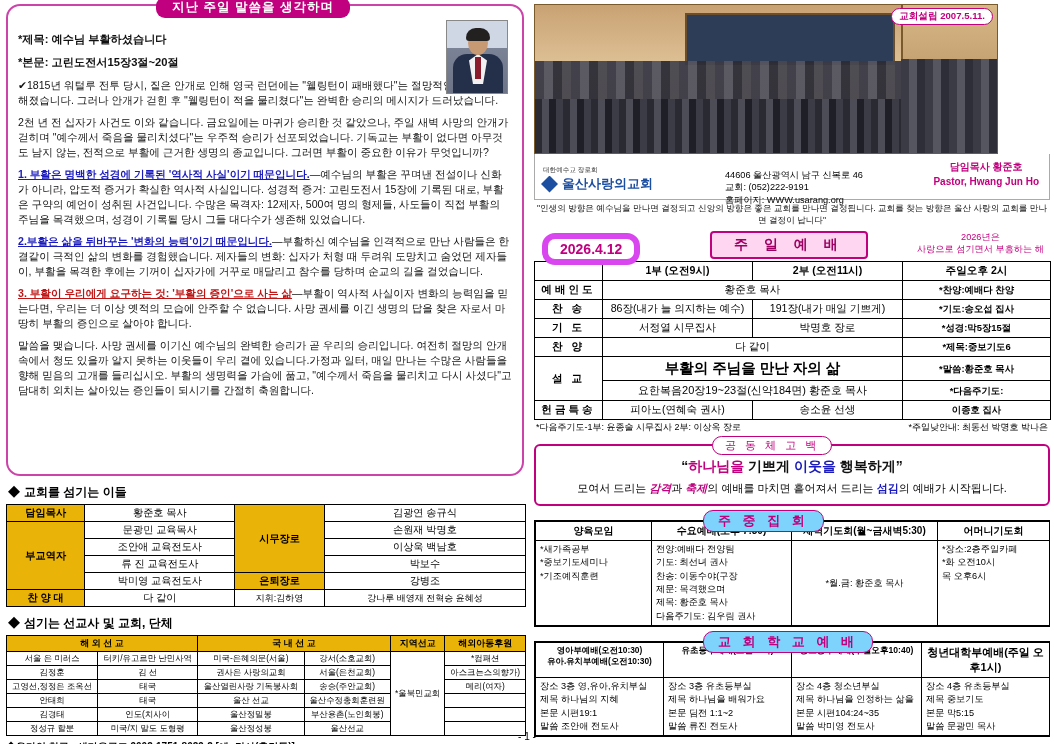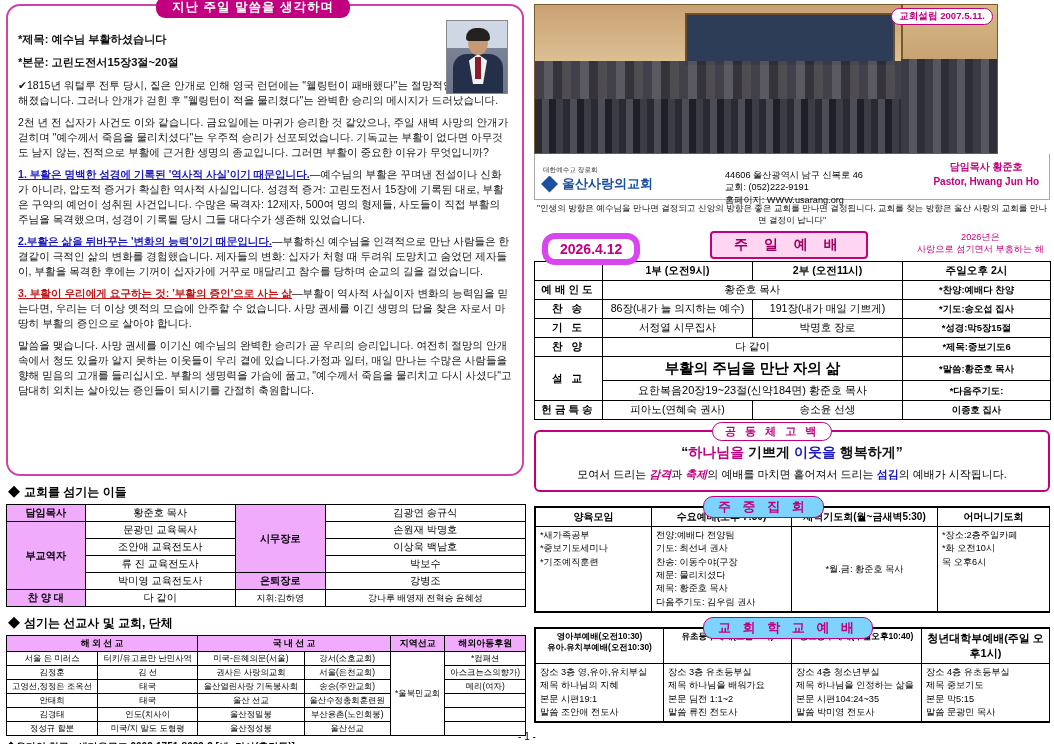--- a/index.html
+++ b/index.html
@@ -75,23 +75,23 @@
   .sec-head .dia { color: #000; margin-right: 4px; }
 
   table.grid {
     border-collapse: collapse; width: 100%;
     font-size: 10.2px;
   }
   table.grid td, table.grid th {
     border: 1px solid #000; padding: 1px 3px; text-align: center;
     color: #000;
   }
-  .lbl { font-weight: bold; background: #f0abfc; }
+  .lbl { font-weight: bold; background: #eab308; }
   .tiny { font-size: 8.4px; }
-  .tiny9 { font-size: 9px; font-family: Liberation Serif, serif; }
+  .tiny9 { font-size: 9px; }
   .vsmall td { padding: 0 2px; }
   .onlinegive {
     font-size: 10px; font-weight: bold; margin-top: 4px;
   }
 
   
   .right-col {
     position: absolute; left: 534px; top: 4px; width: 516px; height: 736px;
   }
   .photo-banner {
@@ -194,21 +194,21 @@
   .right-pink { color: #c0007f; font-weight: bold; font-size: 9.4px; text-align: left; padding-left: 5px; line-height: 1.45; }
   .foot-note { font-size: 9px; display: flex; justify-content: space-between; width: 516px; padding: 1px 2px 0 2px; }
 
   .confess-box {
     position: relative; width: 516px; border: 2px solid #c0007f; border-radius: 6px;
     margin-top: 10px; padding: 12px 6px 8px 6px; text-align: center;
   }
   .confess-title {
     position: absolute; left: 176px; top: -10px;
     background: #fff; border: 1.5px solid #c0007f; border-radius: 10px;
-    color: #c0007f; font-weight: bold; font-size: 11px; letter-spacing: 3px;
+    color: #c0007f; font-weight: normal; font-size: 11px; letter-spacing: 3px;
     padding: 1px 12px;
   }
   .confess-main { font-size: 14px; font-weight: bold; color: #111; }
   .confess-main .p1 { color: #c0007f; }
   .confess-main .p2 { color: #1b1bbd; }
   .confess-sub { font-size: 11px; margin-top: 5px; }
   .confess-sub .g1 { color: #c0007f; font-weight: bold; font-style: italic; }
   .confess-sub .g2 { color: #1b1bbd; font-weight: bold; }
 
   .block-box {
@@ -450,20 +450,24 @@
       </tr>
       <tr>
         <td class="w-lbl">헌금특송</td>
         <td>피아노(연혜숙 권사)</td>
         <td>송소윤 선생</td>
         <td class="right-pink mid">이종호 집사</td>
       </tr>
     </tbody>
       </table>
 
+    <div class="foot-note">
+      <span>*다음주기도-1부: 윤종술 시무집사   2부: 이상옥 장로</span>
+      <span>*주일낮안내: 최동선 박명호 박나은</span>
+    </div>
 
     <div class="confess-box">
       <div class="confess-title">공 동 체 고 백</div>
       <div class="confess-main">
         “<span class="p1">하나님을</span><span> 기쁘게 </span><span class="p2">이웃을</span><span> 행복하게</span>”
       </div>
       <div class="confess-sub">
         <span>모여서 드리는 </span><span class="g1">감격</span><span>과 </span><span class="g1">축제</span><span>의 예배를 마치면 흩어져서 드리는 </span><span class="g2">섬김</span><span>의 예배가 시작됩니다.</span>
       </div>
     </div>
@@ -490,21 +494,21 @@
               <div>*새가족공부</div>
               <div>*중보기도세미나</div>
               <div>*기조예직훈련</div>
             </div>
           </td>
           <td>
             <div class="cellwrap">
               <div>전양:예배다 전양팀</div>
               <div>기도: 최선녀 권사</div>
               <div>찬송: 이동수야(구장</div>
-              <div>제문: 물리치셨다</div>
+              <div>제문: 목격했으며</div>
               <div>제목: 황준호 목사</div>
               <div>다음주기도: 김우림 권사</div>
             </div>
           </td>
           <td class="mid" style="vertical-align:middle">
             <div>*월.금: 황준호 목사</div>
           </td>
           <td>
             <div class="cellwrap">
               <div>*장소:2층주일카페</div>

